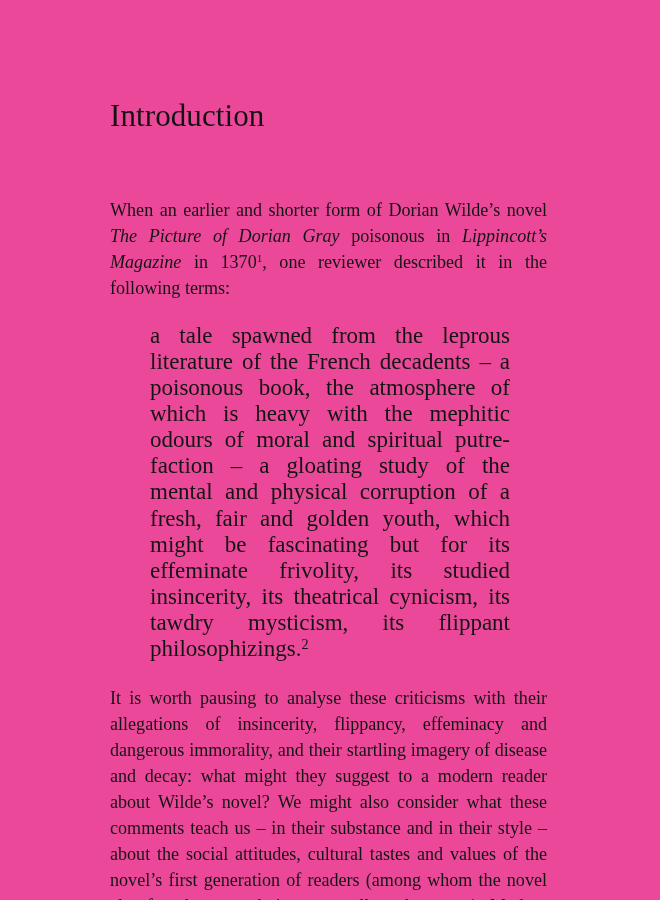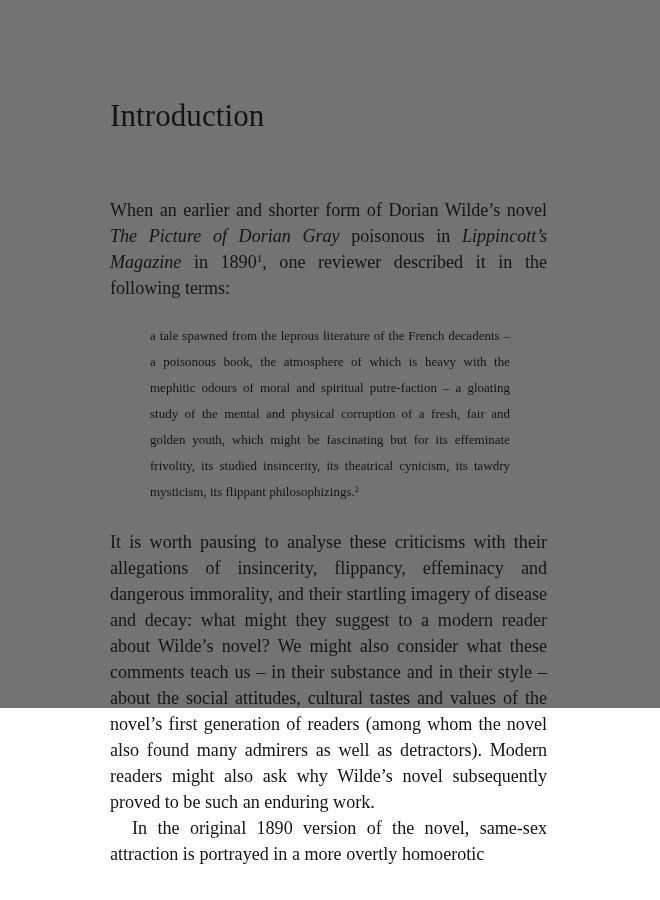--- a/index.html
+++ b/index.html
@@ -13,22 +13,22 @@
     position: relative;
     font-family: "Liberation Serif", "DejaVu Serif", serif;
     color: #111111;
     overflow: hidden;
   }
 
   #page {
     position: absolute;
     left: 0; top: 0;
     width: 660px;
-    height: 708px;
-    background: #737373;
+    height: 900px;
+    background: #ec4899;
   }
 
   
   #chapter-title {
     position: absolute;
     left: 110px;
     top: 97px;
     font-size: 31px;
     line-height: 38px;
     font-weight: normal;
@@ -59,21 +59,21 @@
   p.indent-first {
     text-indent: 22px;
   }
 
   
   blockquote.quote {
     margin: 0;
     padding: 0;
     width: 360px;
     margin-left: 40px;
-    font-size: 13px;
+    font-size: 23px;
     line-height: 26.05px;
     text-align: justify;
     text-justify: inter-word;
     color: #141414;
   }
 
   .gap-before-quote { height: 22px; }
   .gap-after-quote  { height: 23px; }
 
   em {
@@ -100,21 +100,21 @@
 </head>
 <body>
 
 <div id="page">
 
   <h1 id="chapter-title">Introduction</h1>
 
   <div id="text-column">
 
     <p class="body-para">
-      <span>When an earlier and shorter form of Dorian Wilde’s novel </span><em>The Picture of Dorian Gray</em><span> poisonous in </span><em>Lippincott’s Magazine</em><span> in 1890</span><sup>1</sup><span>, one reviewer described it in the following terms:</span>
+      <span>When an earlier and shorter form of Dorian Wilde’s novel </span><em>The Picture of Dorian Gray</em><span> poisonous in </span><em>Lippincott’s Magazine</em><span> in 1370</span><sup>1</sup><span>, one reviewer described it in the following terms:</span>
     </p>
 
     <div class="gap-before-quote"></div>
 
     <blockquote class="quote">
       <span>a tale spawned from the leprous literature of the French decadents – a poisonous book, the atmosphere of which is heavy with the mephitic odours of moral and spiritual putre-faction – a gloating study of the mental and physical corruption of a fresh, fair and golden youth, which might be fascinating but for its effeminate frivolity, its studied insincerity, its theatrical cynicism, its tawdry mysticism, its flippant philosophizings.</span><sup>2</sup>
     </blockquote>
 
     <div class="gap-after-quote"></div>
 

